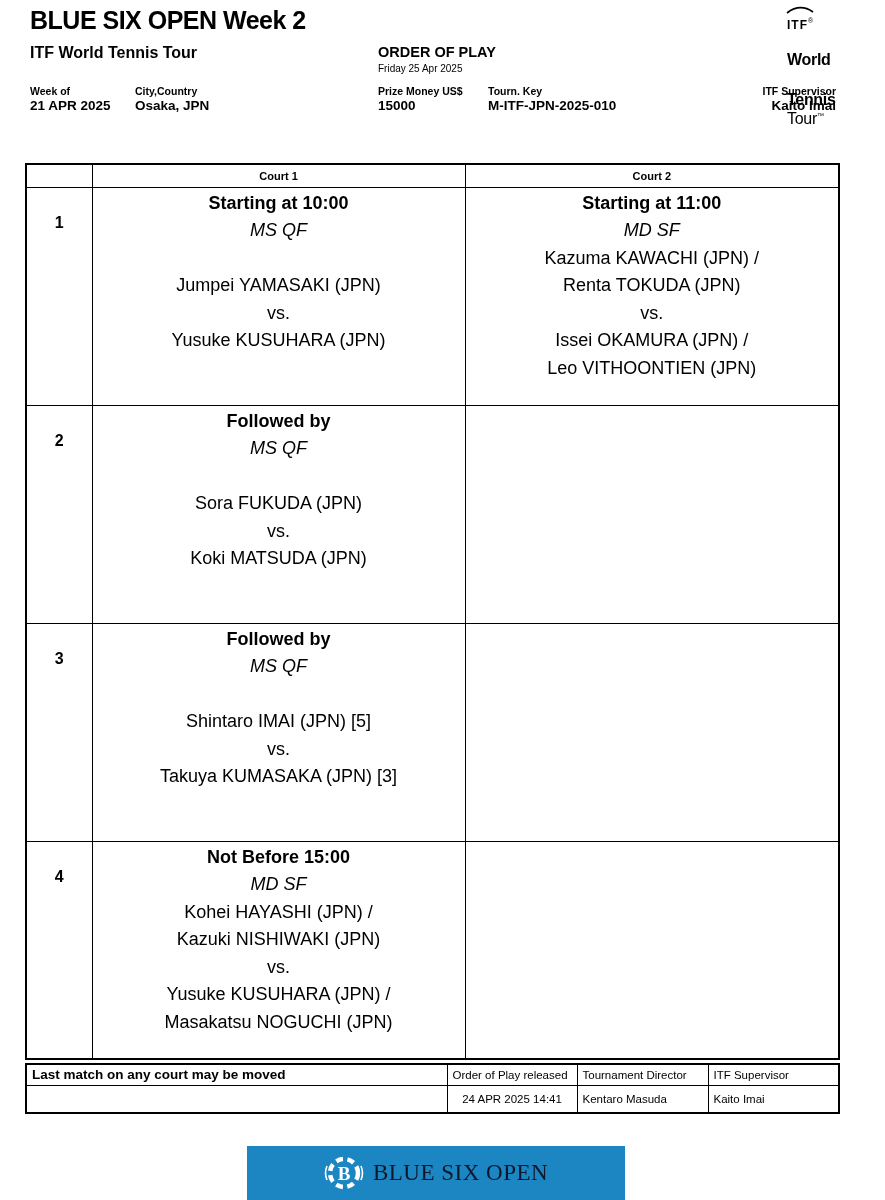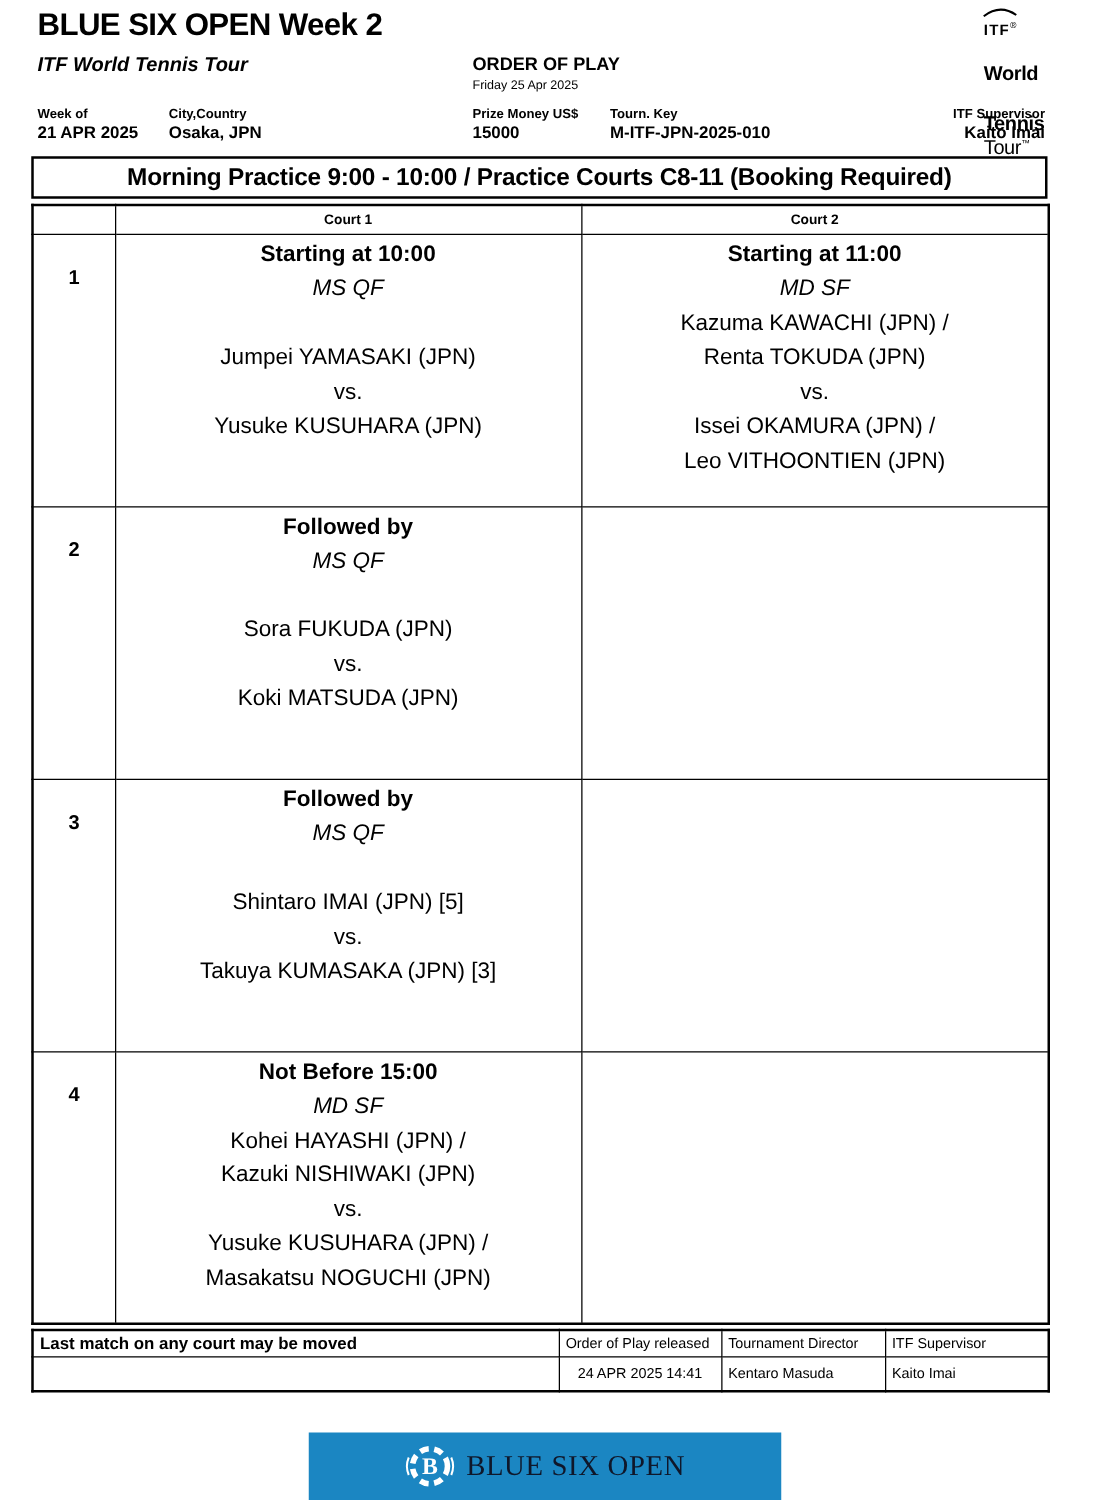--- a/index.html
+++ b/index.html
@@ -2,21 +2,21 @@
 <html><head>
 <meta charset="utf-8">
 <style>
   * { box-sizing: border-box; margin: 0; padding: 0; }
   html, body { width: 885px; height: 1200px; background: #fff; color: #000;
     font-family: "Liberation Sans", sans-serif; overflow: hidden; }
   .page { position: relative; width: 885px; height: 916px; border-radius: 11px; }
 
   
   .hdr-title   { position: absolute; left: 30px; top: 6px;  font-size: 25px; font-weight: bold; letter-spacing: -0.5px; }
-  .hdr-sub     { position: absolute; left: 30px; top: 44px; font-size: 16px; font-weight: bold; font-style: italic; }
+  .hdr-sub     { position: absolute; left: 30px; top: 44px; font-size: 16px; font-weight: bold; }
   .oop-label   { position: absolute; left: 378px; top: 44px; font-size: 14.5px; font-weight: bold; }
   .oop-date    { position: absolute; left: 378px; top: 63px; font-size: 10px; font-weight: normal; }
 
   .itf-logo { position: absolute; left: 787px; top: 6px; line-height: 16px; }
   .itf-top  { position: relative; height: 22px; padding-top: 7px; }
   .itf-arc  { position: absolute; left: -2px; top: 0; }
   .itf-word { font-size: 12px; font-weight: bold; letter-spacing: 1px; }
   .itf-reg  { font-size: 7px; vertical-align: super; }
   .itf-line { font-size: 16px; letter-spacing: -0.3px; }
   .itf-bold { font-weight: bold; margin-top: 24px; }
@@ -88,21 +88,20 @@
   <span class="info-value pos-week">21 APR 2025</span>
   <span class="info-label pos-city">City,Country</span>
   <span class="info-value pos-city">Osaka, JPN</span>
   <span class="info-label pos-prize">Prize Money US$</span>
   <span class="info-value pos-prize">15000</span>
   <span class="info-label pos-key">Tourn. Key</span>
   <span class="info-value pos-key">M-ITF-JPN-2025-010</span>
   <span class="info-label pos-sup">ITF Supervisor</span>
   <span class="info-value pos-sup">Kaito Imai</span>
 
-  <div class="title-box">Morning Practice 9:00 - 10:00 / Practice Courts C8-11 (Booking Required)</div>
 
   <table class="grid">
     <colgroup>
         <col style="width:66px">
         <col style="width:373px">
         <col style="width:374px">
       </colgroup>
     <thead>
       <tr>
         <th></th>

